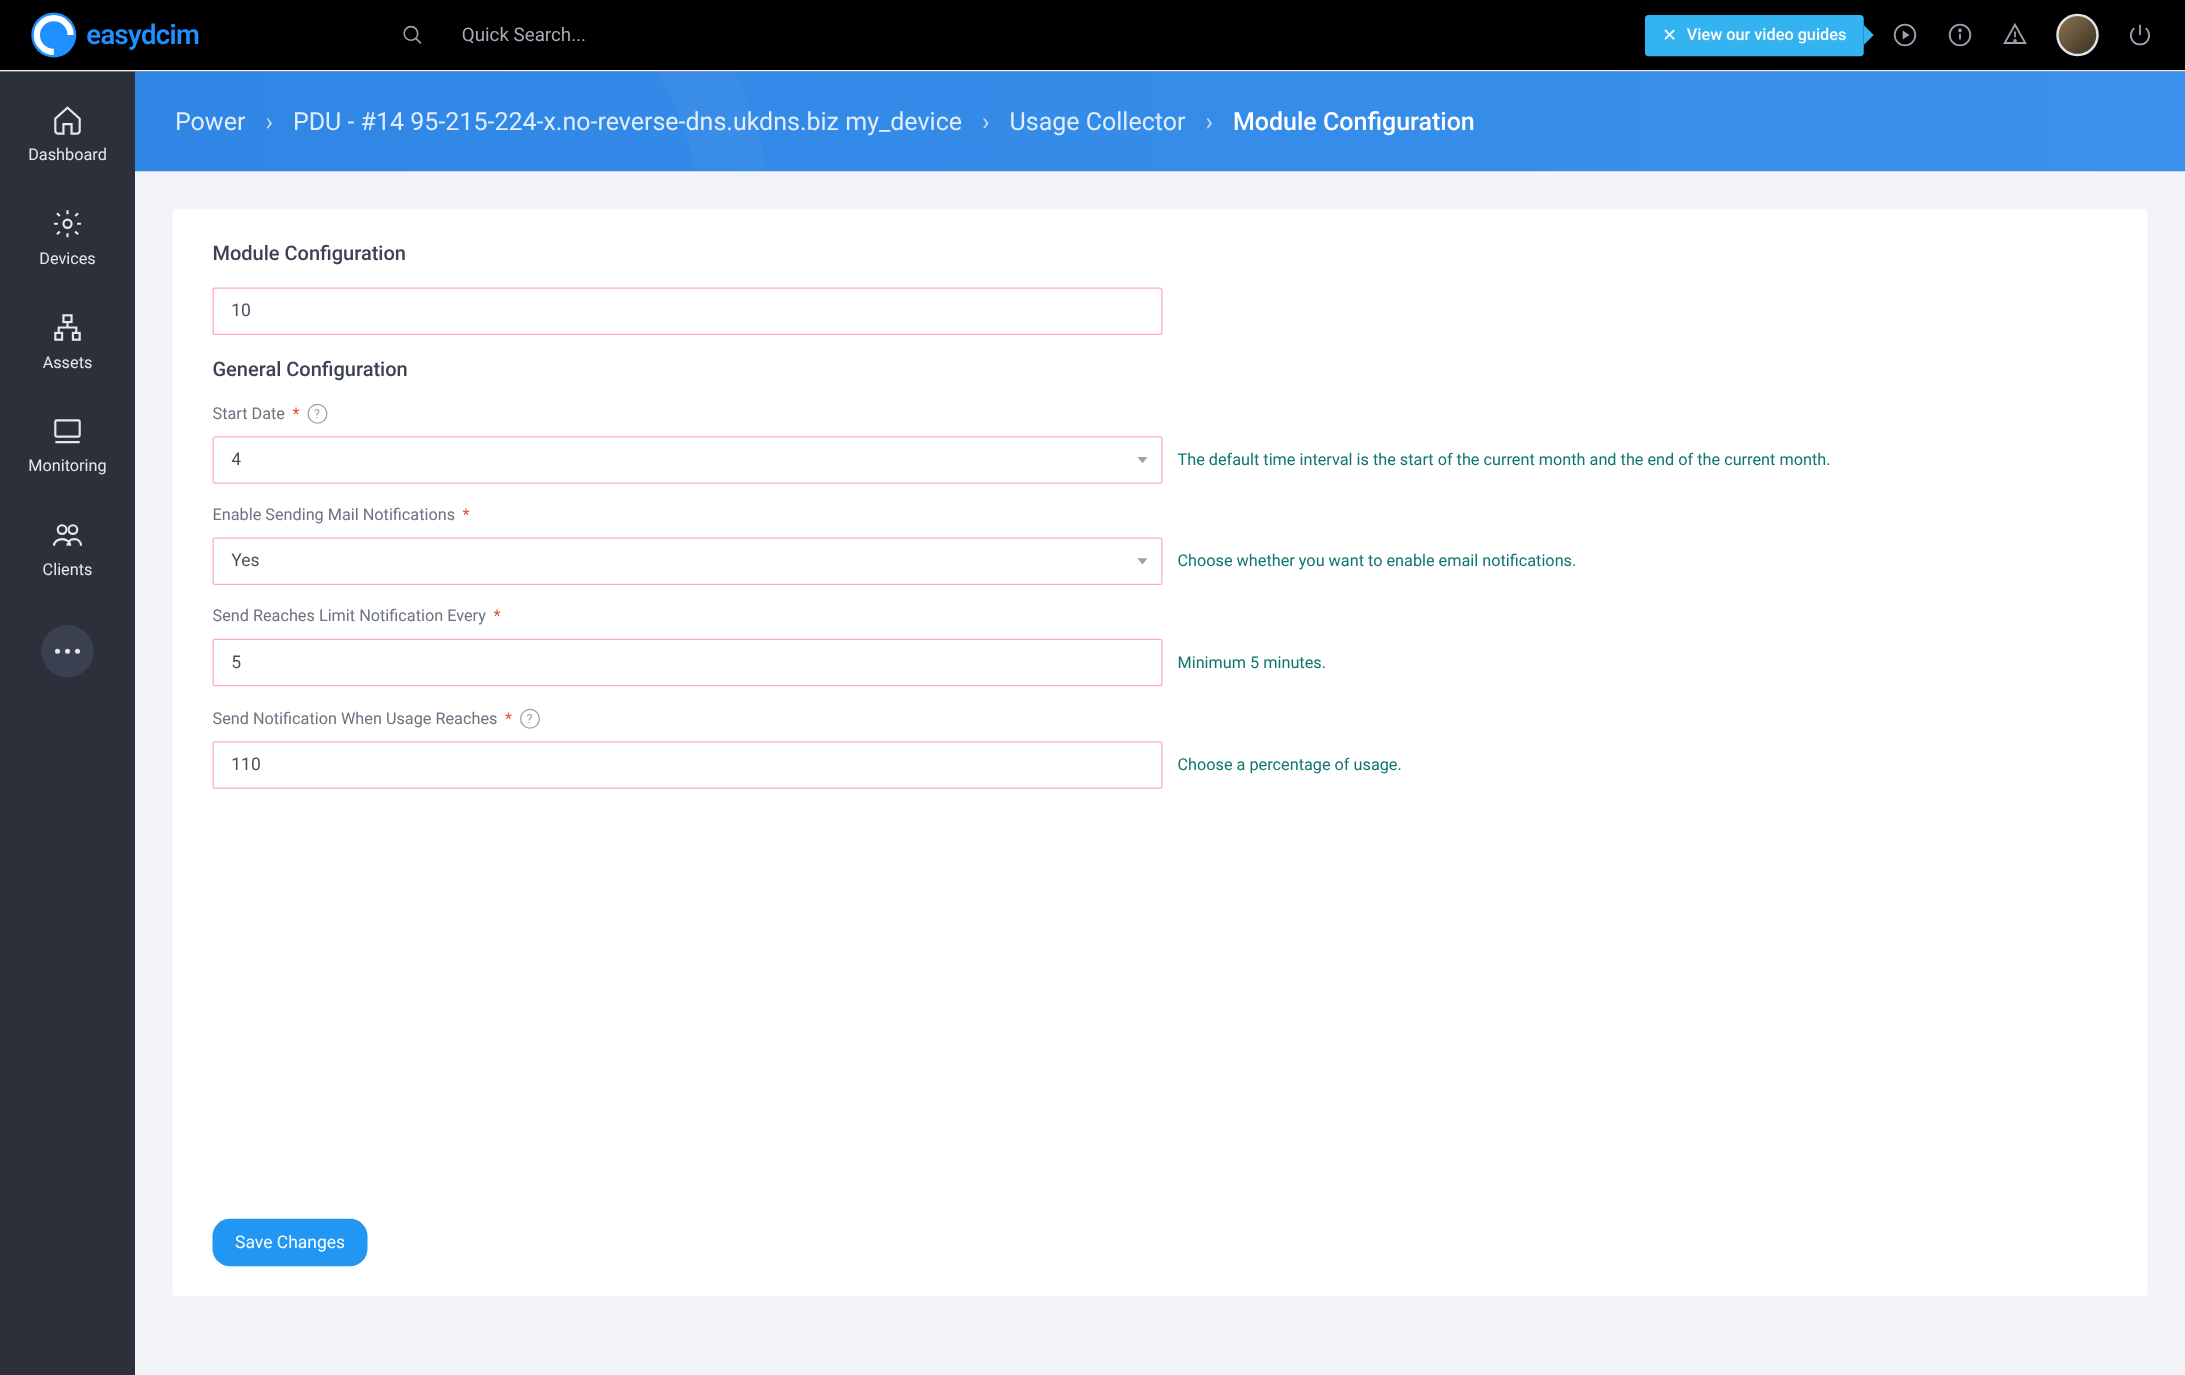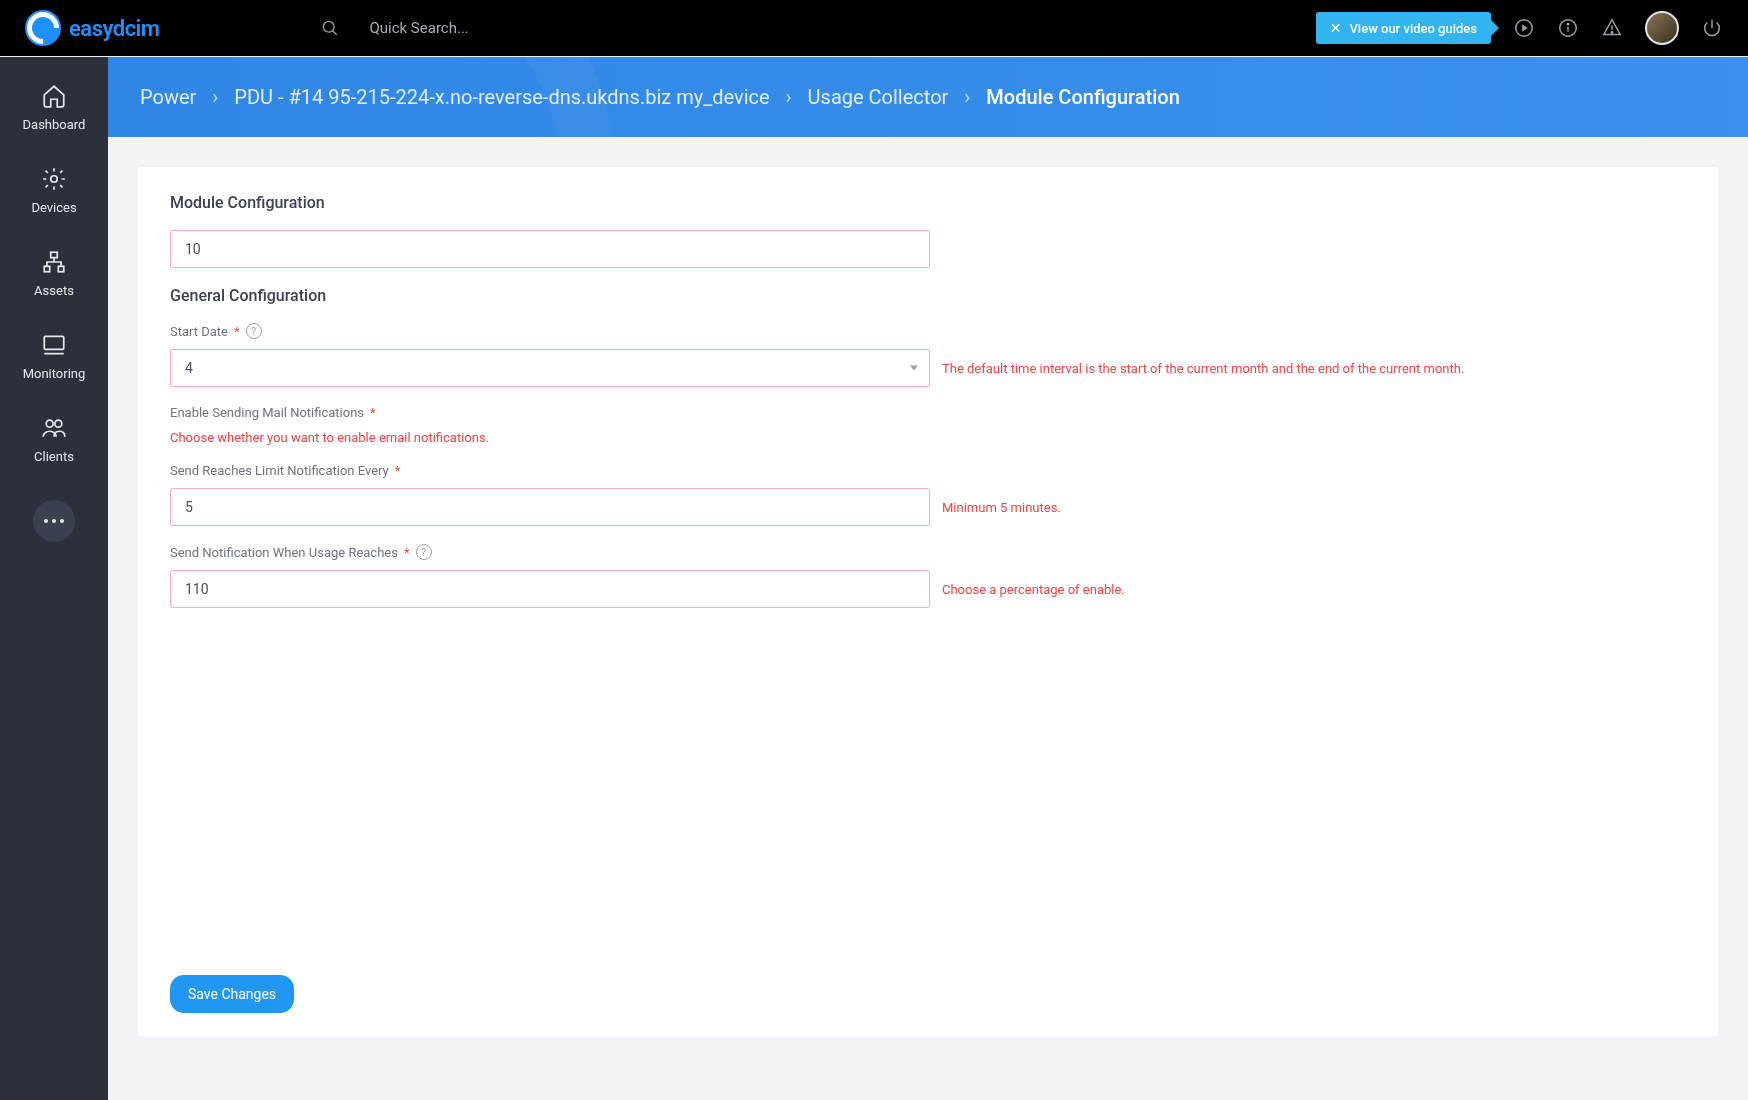--- a/index.html
+++ b/index.html
@@ -37,21 +37,21 @@
 .section-title{font-size:16px;color:#3c4252;font-weight:500;margin-bottom:18px}
 .field{margin-bottom:18px}
 .field-label{font-size:13px;color:#6b7280;margin-bottom:10px;display:flex;align-items:center;gap:6px}
 .req{color:#e74c3c}
 .help-ico{width:16px;height:16px;border:1.5px solid #9aa0ac;border-radius:50%;display:inline-flex;align-items:center;justify-content:center;font-size:10px;color:#9aa0ac;cursor:pointer}
 .row{display:flex;align-items:center;gap:12px}
 .ctrl{width:760px;height:38px;border:1px solid #f9a8d4;border-radius:2px;padding:0 14px;font-size:14px;color:#4a4f5d;outline:none;background:#fff}
 .ctrl.select{appearance:none;background:#fff;position:relative}
 .select-wrap{position:relative;width:760px}
 .select-wrap::after{content:"";position:absolute;right:12px;top:50%;transform:translateY(-50%);border-left:4px solid transparent;border-right:4px solid transparent;border-top:5px solid #9aa0ac;pointer-events:none}
-.hint{font-size:13px;color:#ef4444}
+.hint{font-size:13px;color:#0f766e}
 .save-btn{position:absolute;left:32px;bottom:24px;background:#2196f3;color:#fff;border:none;padding:11px 18px;font-size:14px;border-radius:14px;cursor:pointer}
 svg{fill:none;stroke:currentColor;stroke-width:1.6}
 </style>
 </head>
 <body>
 
 <div class="topbar">
   <div class="logo">
     <div class="logo-mark"></div>
     <div class="logo-text"><span>easy</span><b style="font-weight:600;color:#1e90ff">dcim</b></div>
@@ -184,20 +184,25 @@
           <span class="hint">The default time interval is the start of the current month and the end of the current month.</span>
         </div>
       </div>
 
       <div class="field">
         <div class="field-label">
           <span>Enable Sending Mail Notifications</span>
             <span class="req">*</span>
         </div>
         <div class="row">
+          <div class="select-wrap">
+            <select class="ctrl select">
+              <option>Yes</option>
+            </select>
+          </div>
           <span class="hint">Choose whether you want to enable email notifications.</span>
         </div>
       </div>
 
       <div class="field">
         <div class="field-label">
           <span>Send Reaches Limit Notification Every</span>
             <span class="req">*</span>
         </div>
         <div class="row">
@@ -207,20 +212,20 @@
       </div>
 
       <div class="field">
         <div class="field-label">
           <span>Send Notification When Usage Reaches</span>
             <span class="req">*</span>
           <span class="help-ico">?</span>
         </div>
         <div class="row">
           <input class="ctrl" value="110" style="">
-          <span class="hint">Choose a percentage of enable.</span>
+          <span class="hint">Choose a percentage of usage.</span>
         </div>
       </div>
 
       <button class="save-btn">Save Changes</button>
     </div>
   </div>
 </div>
 
 </body></html>

